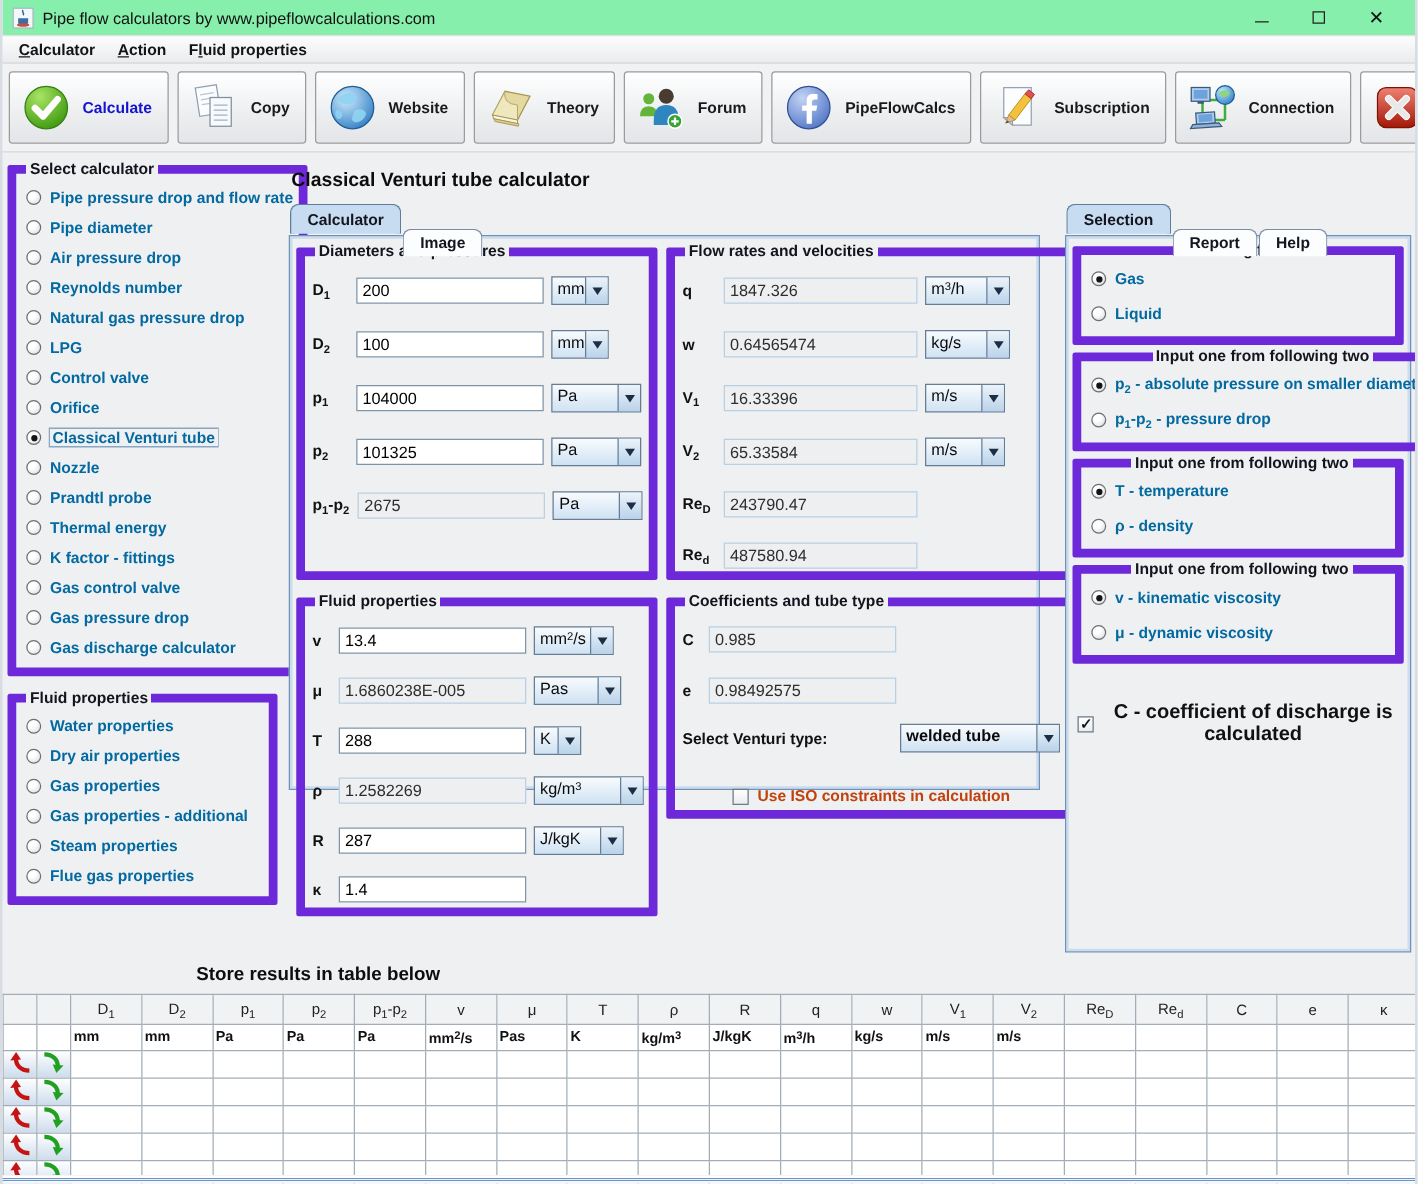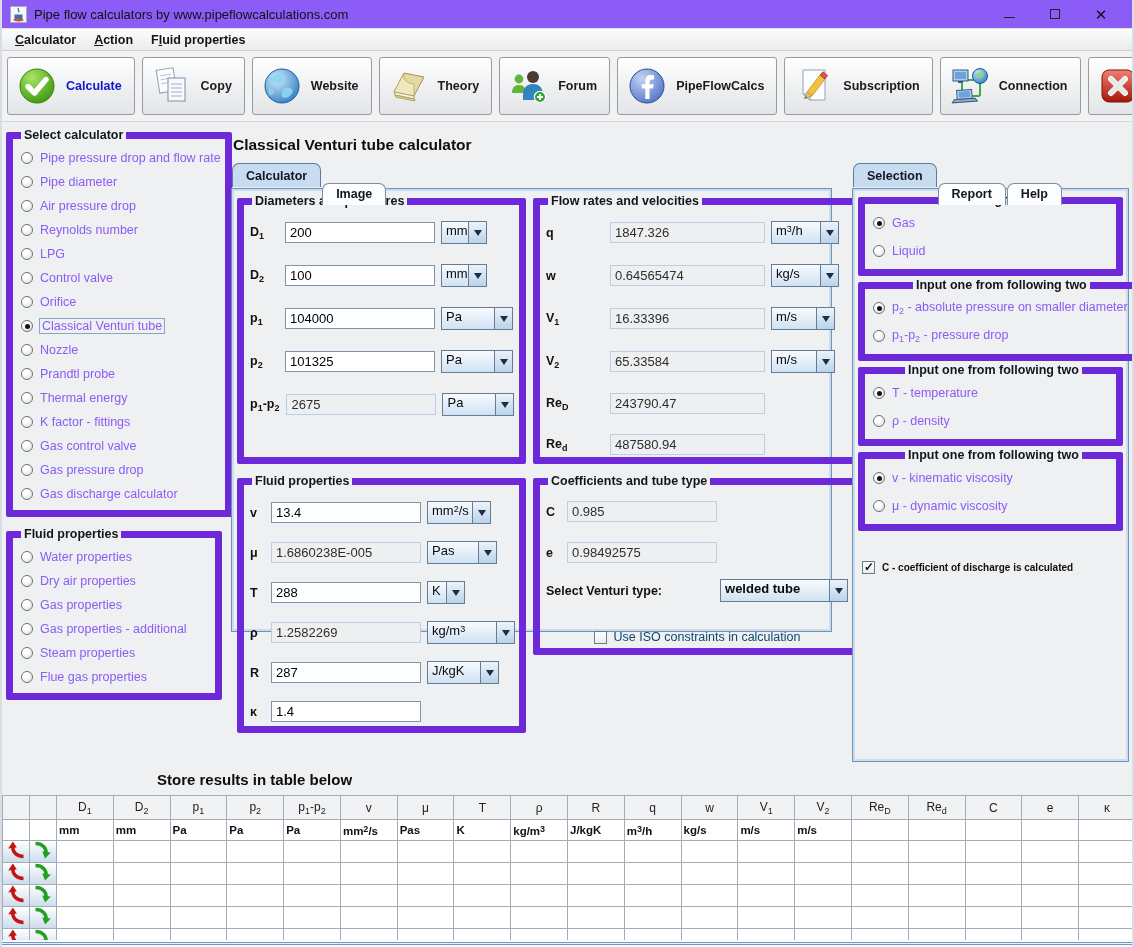--- a/index.html
+++ b/index.html
@@ -4,21 +4,21 @@
 <style>
   * { box-sizing: border-box; }
   html,body { margin:0; padding:0; }
   body {
     width:1134px; height:947px; overflow:hidden;
     font-family:"Liberation Sans", sans-serif;
     background:#eef0f1; position:relative;
     border-left:2px solid #d7dde3; border-right:2px solid #d7dde3;
   }
   
-  #titlebar { height:28px; background:#8b5cf6; display:flex; align-items:center; padding:0 8px; }
+  #titlebar { height:28px; background:#86efac; display:flex; align-items:center; padding:0 8px; }
   #titlebar .ticon { width:17px; height:17px; margin-right:7px; }
   #titlebar .ttext { font-size:13px; color:#111; flex:1; }
   .winctl { display:flex; }
   .winctl .wbtn { width:46px; height:26px; display:flex; align-items:center; justify-content:center; }
   .glyph-min { width:11px; border-bottom:1.6px solid #222; height:1px; margin-top:6px; }
   .glyph-max { width:10px; height:10px; border:1.4px solid #222; }
   .glyph-close { font-size:15px; color:#111; line-height:1; }
   
   #menubar { height:23px; background:linear-gradient(#fdfdfd,#e9ebed); border-top:1px solid #e2e2e2;
     border-bottom:1px solid #cfcfcf; display:flex; align-items:center; padding-left:4px; }
@@ -31,21 +31,21 @@
     border:1px solid #9b9b9b; border-radius:3px; background:linear-gradient(#ffffff,#eceef0 60%,#e3e5e8); }
   .tbtn .ticn { width:42px; height:42px; display:flex; align-items:center; justify-content:center; }
   .tbtn .tlbl { font-size:12.5px; font-weight:bold; color:#1a1a1a; white-space:nowrap; }
   
   #content { height:640px; display:flex; padding-top:2px; }
   
   #sidebar { width:222px; padding:4px 2px 0 4px; }
   fieldset.grp { border:7px solid #6d28d9; border-radius:2px; margin:0 0 10px 0; padding:4px 4px 4px 6px; }
   fieldset.grp legend { font-weight:bold; font-size:12.5px; color:#14141f; padding:0 3px; margin-left:2px; }
   .radio-row { display:flex; align-items:center; gap:7px; height:24px; padding-left:2px; }
-  .radio-row .lbl { font-size:12.5px; font-weight:normal; color:#8b5cf6; white-space:nowrap; }
+  .radio-row .lbl { font-size:12.5px; font-weight:bold; color:#0369a1; white-space:nowrap; }
   .radio-row .lbl.focus { box-shadow:0 0 0 1px #8aa6c5; padding:0 2px; }
   .radio { width:12px; height:12px; min-width:12px; border-radius:50%; border:1px solid #6f6f6f;
     background:radial-gradient(circle at 35% 30%, #ffffff 30%, #d4d9dd); position:relative; }
   .radio.checked::after { content:""; position:absolute; left:2.5px; top:2.5px; width:5.5px; height:5.5px;
     border-radius:50%; background:#141414; }
   .cb { width:13px; height:13px; min-width:13px; border:1px solid #6d7b88;
     background:linear-gradient(#ffffff,#e9edf0); position:relative; }
   .cb.checked::after { content:"✓"; position:absolute; left:1px; top:-2px; font-size:12px; font-weight:bold; color:#141414; }
   
   #center { width:608px; padding-left:7px; }
@@ -67,40 +67,40 @@
   .frow { display:flex; align-items:center; }
   .flabel { font-weight:bold; font-size:12.5px; color:#111; margin-right:7px; white-space:nowrap; }
   .g-diameters .flabel { min-width:28px; }
   .g-fluid .flabel { min-width:14px; }
   .g-flow .flabel { min-width:26px; }
   .g-coefficients .flabel { min-width:14px; }
   sub { font-size:9px; vertical-align:-3px; }
   sup { font-size:9px; vertical-align:3px; }
   input.tf { height:21px; border:1px solid #7e94a8; background:#fff; color:#000;
     font-family:"Liberation Sans",sans-serif; font-size:13px; padding:0 4px; width:150px; }
-  .g-flow input.tf { width:155px;margin-left:31px; }
+  .g-flow input.tf { width:155px; }
   input.tf:disabled { background:#edeff1; border:1px solid #b9cfe4; color:#2e2e2e; }
   .combo { display:inline-flex; height:23px; border:1px solid #647d95; margin-left:6px;
     background:linear-gradient(#f8fbfe,#cfe2f3); align-items:stretch; }
   .cval { flex:1; padding:1px 4px 0; font-size:13px; color:#0a0a0a; white-space:nowrap; overflow:hidden; }
   .carr { width:18px; border-left:1px solid #647d95; background:linear-gradient(#ecf3fa,#bad3ea);
     display:flex; align-items:center; justify-content:center; }
   .carr::after { content:""; border:4px solid transparent; border-top:6px solid #1c2e47; margin-top:5px; }
   .vrow { display:flex; align-items:center; margin-top:16px; justify-content:center;gap:48px; }
   .vrow .flabel { margin-right:4px; }
   .ckrow { display:flex; align-items:center; gap:7px; margin-top:28px; justify-content:center; }
-  .ckrow .lbl { font-size:12.5px; font-weight:normal; color:#0c4a6e; }
+  .ckrow .lbl { font-size:12.5px; font-weight:bold; color:#c2410c; }
   
   #right { width:297px; padding-left:20px; }
   #right-spacer { height:39px; }
   #rp-panel { height:574px; padding:4px 5px;text-align:center; }
   #rp-panel fieldset.grp { margin:0 0 2px 0; padding:2px 4px 4px 6px; }
   #rp-panel .radio-row { height:28px; }
   #rp-ck { display:flex; align-items:center; gap:7px; margin:30px 0 0 4px; }
-  #rp-ck .lbl { font-size:10px; font-weight:bold; color:#111; }
+  #rp-ck .lbl { font-size:16px; font-weight:bold; color:#111; }
   
   #store-title { font-size:15px; font-weight:bold; color:#0d0d0d; margin:9px 0 5px 155px; height:19px; }
   #results-table { border-collapse:collapse; width:1134px; table-layout:fixed; background:#fff; }
   #results-table td, #results-table th { border:1px solid #a3adb8; overflow:hidden; white-space:nowrap; }
   #results-table thead th { height:24px; font-weight:normal; font-size:12px; color:#222;
     background:#f0f2f4; text-align:center; }
   #results-table .units td { height:21px; font-weight:bold; font-size:11.5px; text-align:left;
     padding-left:2px; color:#111; }
   #results-table tbody td { height:21px; }
   #results-table td.iconcell { padding:0; }
@@ -298,20 +298,24 @@
           <span class="radio"></span>
           <span class="lbl">Pipe diameter</span>
         </div>
         <div class="radio-row">
           <span class="radio"></span>
           <span class="lbl">Air pressure drop</span>
         </div>
         <div class="radio-row">
           <span class="radio"></span>
           <span class="lbl">Reynolds number</span>
+        </div>
+        <div class="radio-row">
+          <span class="radio"></span>
+          <span class="lbl">Natural gas pressure drop</span>
         </div>
         <div class="radio-row">
           <span class="radio"></span>
           <span class="lbl">LPG</span>
         </div>
         <div class="radio-row">
           <span class="radio"></span>
           <span class="lbl">Control valve</span>
         </div>
         <div class="radio-row">

